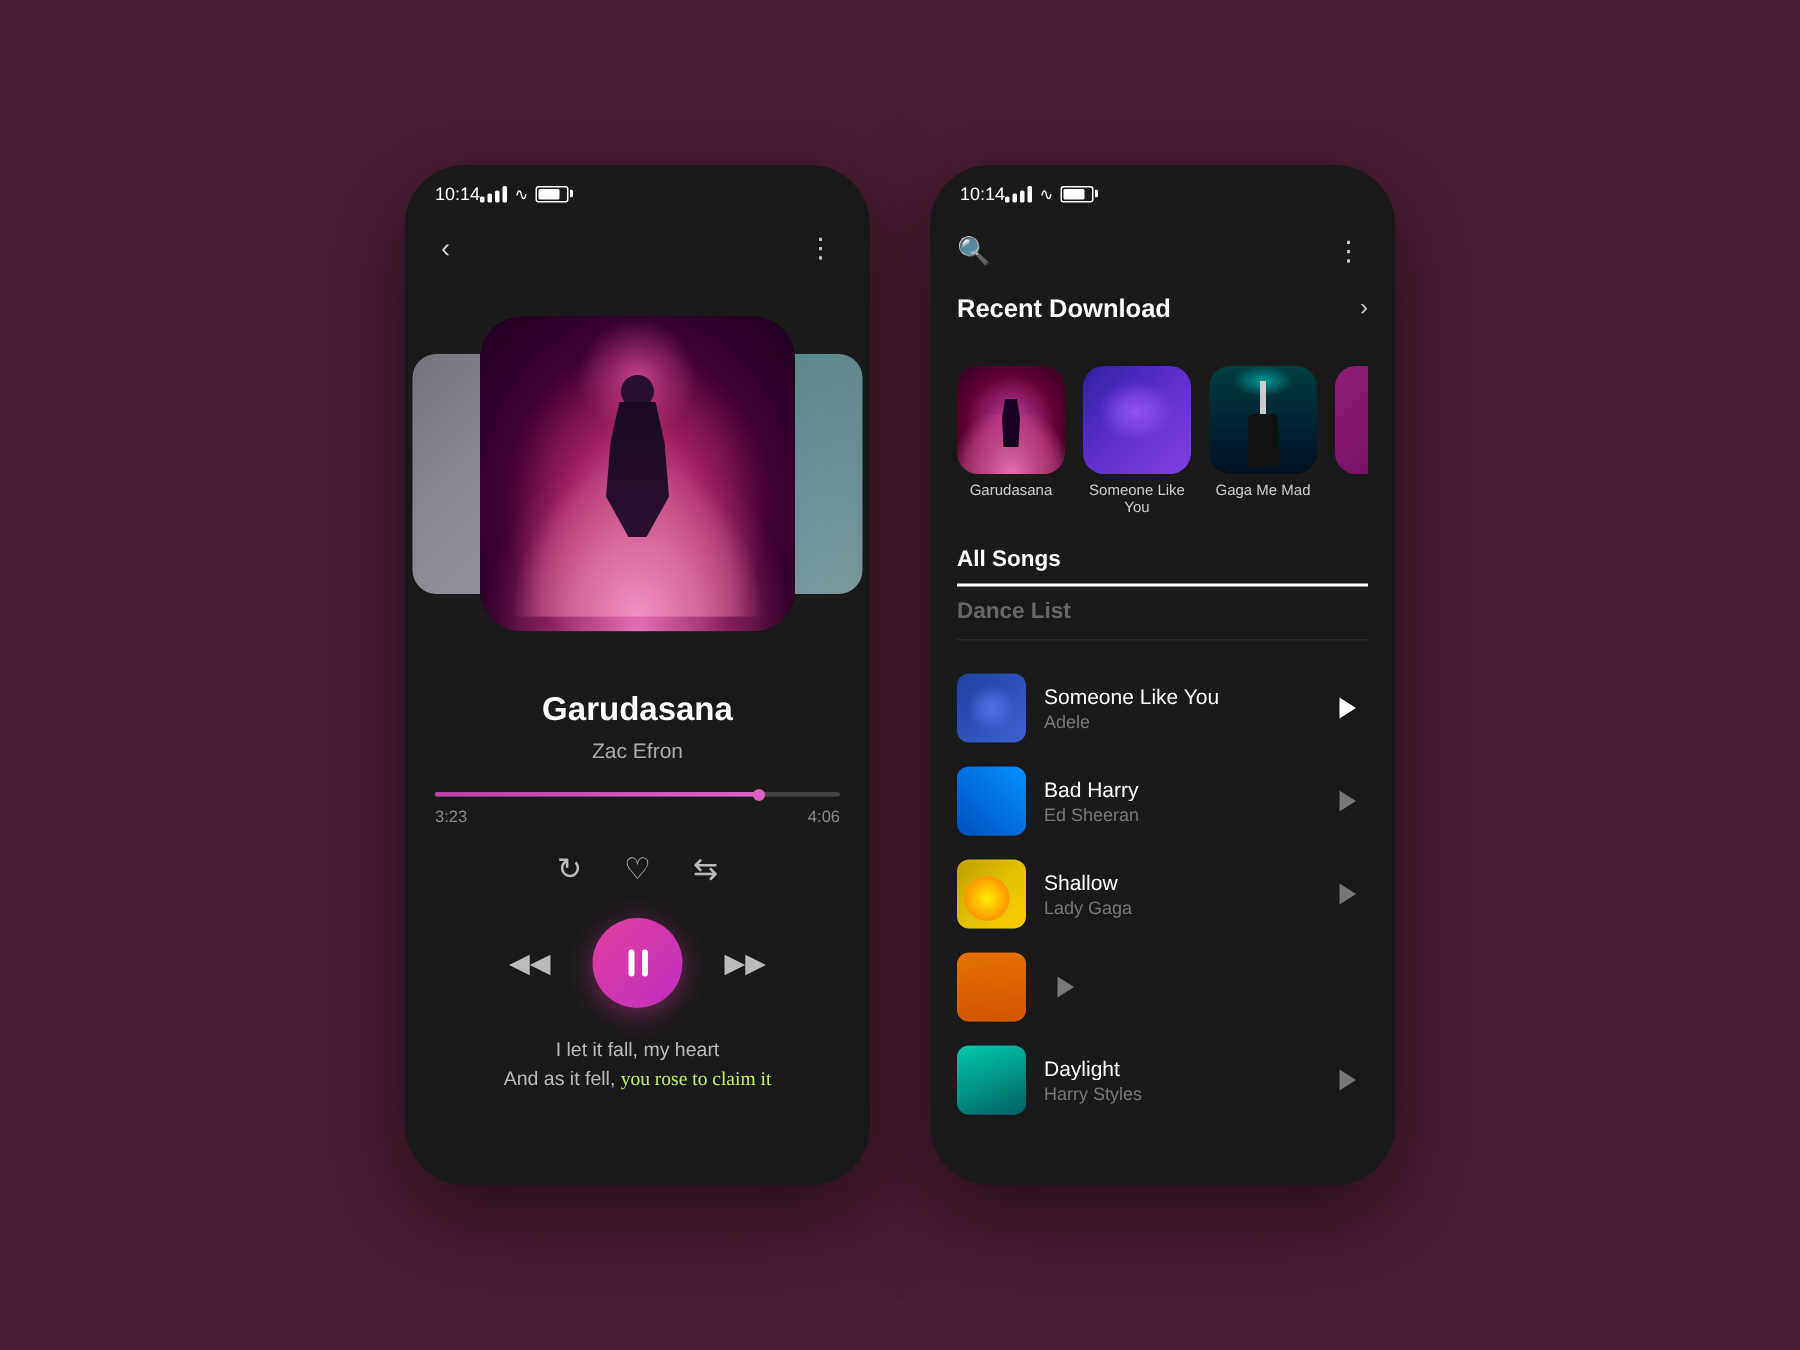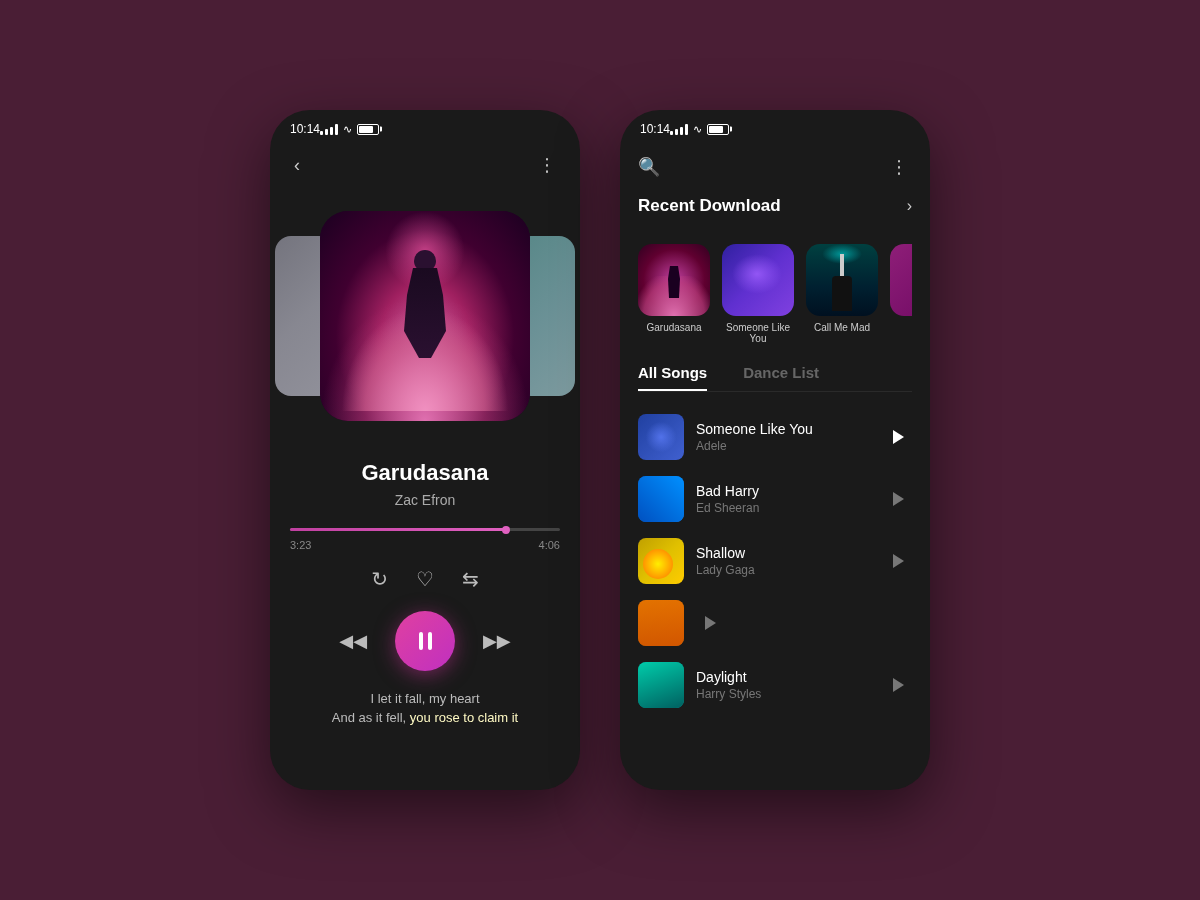--- a/index.html
+++ b/index.html
@@ -351,21 +351,22 @@
       font-size: 13px;
       margin-bottom: 4px;
     }
     .lyrics-line2 {
       font-size: 13px;
     }
     .lyrics-plain {
       color: #bbb;
     }
     .lyrics-highlight {
-      color: #fef9c3;
+      color: #bef264;
+      font-family: Liberation Serif, serif;
     }
 
     
     .library-content {
       padding: 0 18px;
     }
 
     .library-topbar {
       display: flex;
       justify-content: space-between;
@@ -510,24 +511,25 @@
 
     .download-label {
       color: #ccc;
       font-size: 10px;
       text-align: center;
     }
 
     
     .tabs-row {
       display: flex;
-      gap: 36px;
+      gap: 8px;
       margin-bottom: 14px;
       border-bottom: 1px solid #2a2a2a;
       padding-bottom: 0;
+      flex-direction: column;
     }
     .tab {
       color: #666;
       font-size: 15px;
       font-weight: 600;
       padding-bottom: 8px;
       cursor: pointer;
       border-bottom: 2px solid transparent;
     }
     .tab.active {
@@ -796,21 +798,21 @@
       </div>
 
       <div class="download-item">
         <div class="download-thumb thumb-callmemad">
           <div class="thumb-callmemad-art">
             <div class="thumb-callmemad-glow"></div>
             <div class="thumb-callmemad-mic"></div>
             <div class="thumb-callmemad-figure"></div>
           </div>
         </div>
-        <span class="download-label">Call Me Mad</span>
+        <span class="download-label">Gaga Me Mad</span>
       </div>
 
       <div class="download-item">
         <div class="download-thumb thumb-partial"></div>
       </div>
     </div>
 
     <div class="tabs-row">
       <div class="tab active">All Songs</div>
       <div class="tab">Dance List</div>

